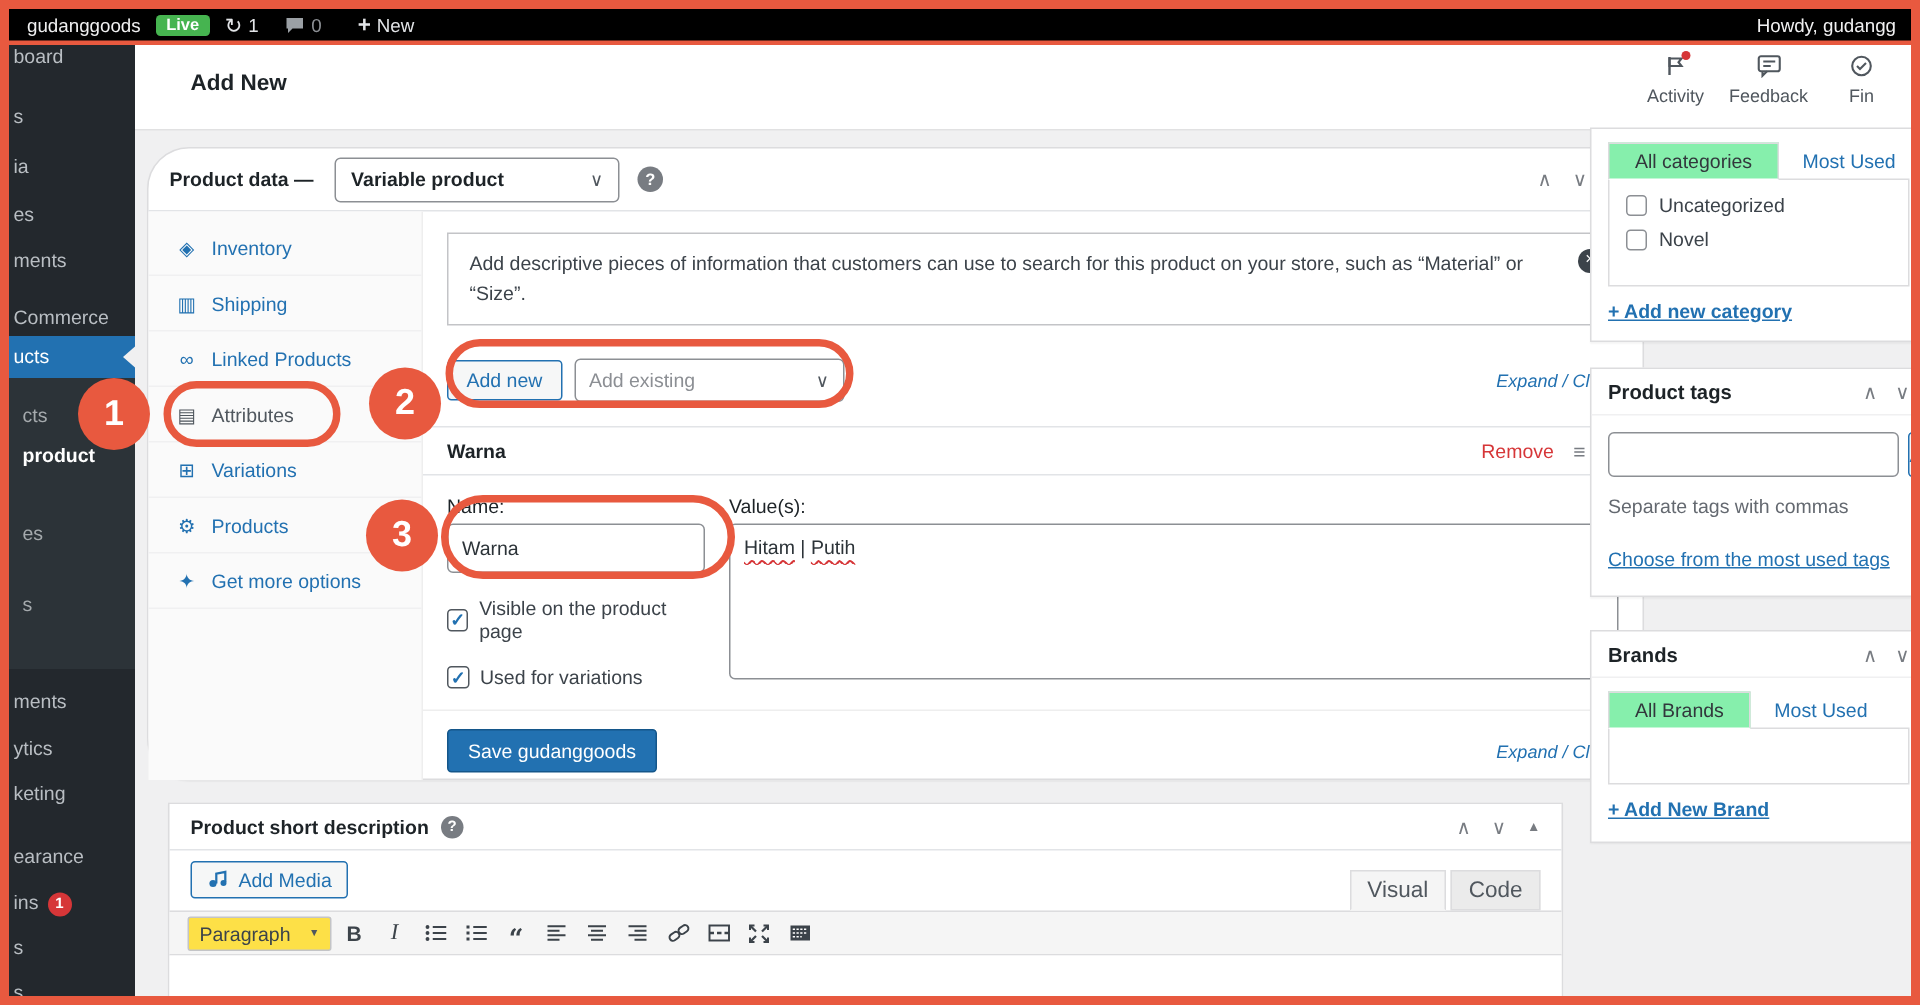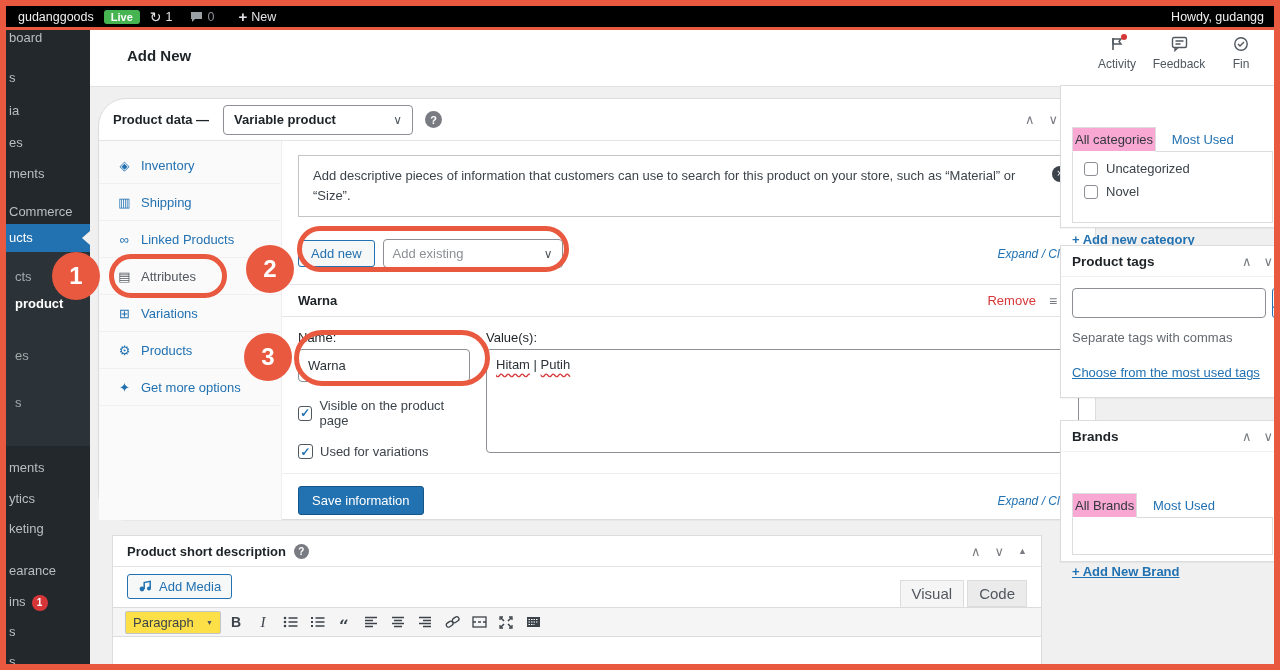--- a/index.html
+++ b/index.html
@@ -136,22 +136,22 @@
   .tb-q { font-family:"DejaVu Serif", serif; font-weight:bold; font-size:17px; line-height:10px; padding-top:8px; }
   .editor-area { height:36px; background:#fff; }
 
   
   .rpanel { position:absolute; left:970px; width:225px; }
   .panel-hd { height:31px; display:flex; align-items:center; padding:0 11px; border-bottom:1px solid #f0f0f1; }
   .panel-hd .ttl { font-weight:bold; color:#1d2327; font-size:13.5px; }
   .panel-arrows { margin-left:auto; display:flex; gap:12px; color:#787c82; }
   .panel-arrows span { cursor:pointer; }
   .tabset { padding:9px 11px 0 11px; position:relative; }
-  .cat-tab { display:inline-block; padding:4px 2px; background:#f9a8d4; border:1px solid #dcdcde; border-bottom-color:#fff;
-    position:relative; z-index:2; color:#32373c; cursor:pointer;margin-top:32px; }
+  .cat-tab { display:inline-block; padding:4px 17px; background:#86efac; border:1px solid #dcdcde; border-bottom-color:#fff;
+    position:relative; z-index:2; color:#32373c; cursor:pointer; }
   .most-used { display:inline-block; margin-left:12px; color:#2271b1; cursor:pointer; }
   .tab-box { border:1px solid #dcdcde; margin:-1px 11px 0 11px; padding:9px 11px; background:#fff; }
   .cat-row { display:flex; align-items:center; gap:8px; margin-bottom:8px; cursor:pointer; }
   .cat-chk { width:14px; height:14px; border:1px solid #8c8f94; border-radius:3px; background:#fff; }
   .blue-link { color:#2271b1; text-decoration:underline; cursor:pointer; }
   .add-link { font-weight:bold; }
   .panel-pad { padding:11px; }
   .tagrow { display:flex; gap:6px; }
   .tag-input { flex:1; height:30px; border:1px solid #8c8f94; border-radius:4px; padding:0 8px; font-size:13px;
     font-family:"Liberation Sans", sans-serif; }
@@ -341,21 +341,21 @@
             <div class="field-label">Value(s):</div>
             <div class="valuebox">
               <span class="wavy">Hitam</span>
               <span>|</span>
               <span class="wavy">Putih</span>
               <span class="resize-handle"></span>
             </div>
           </div>
         </div>
         <div class="pd-footer">
-          <button class="btn-primary">Save information</button>
+          <button class="btn-primary">Save gudanggoods</button>
           <div class="expand-links">
             <span>Expand</span>
             <span>/</span>
             <span>Close</span>
           </div>
         </div>
       </div>
     </div>
   </div>
 

